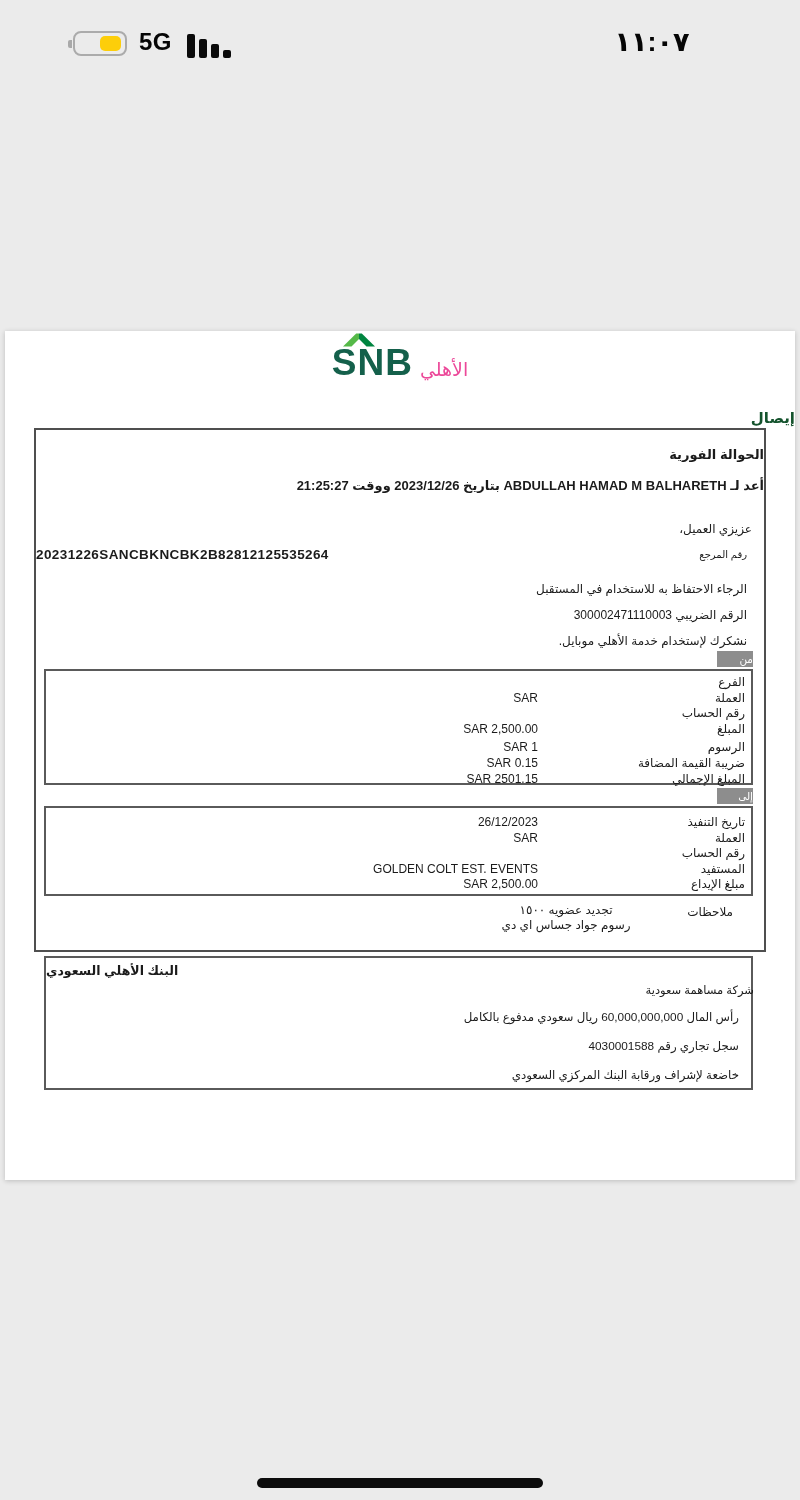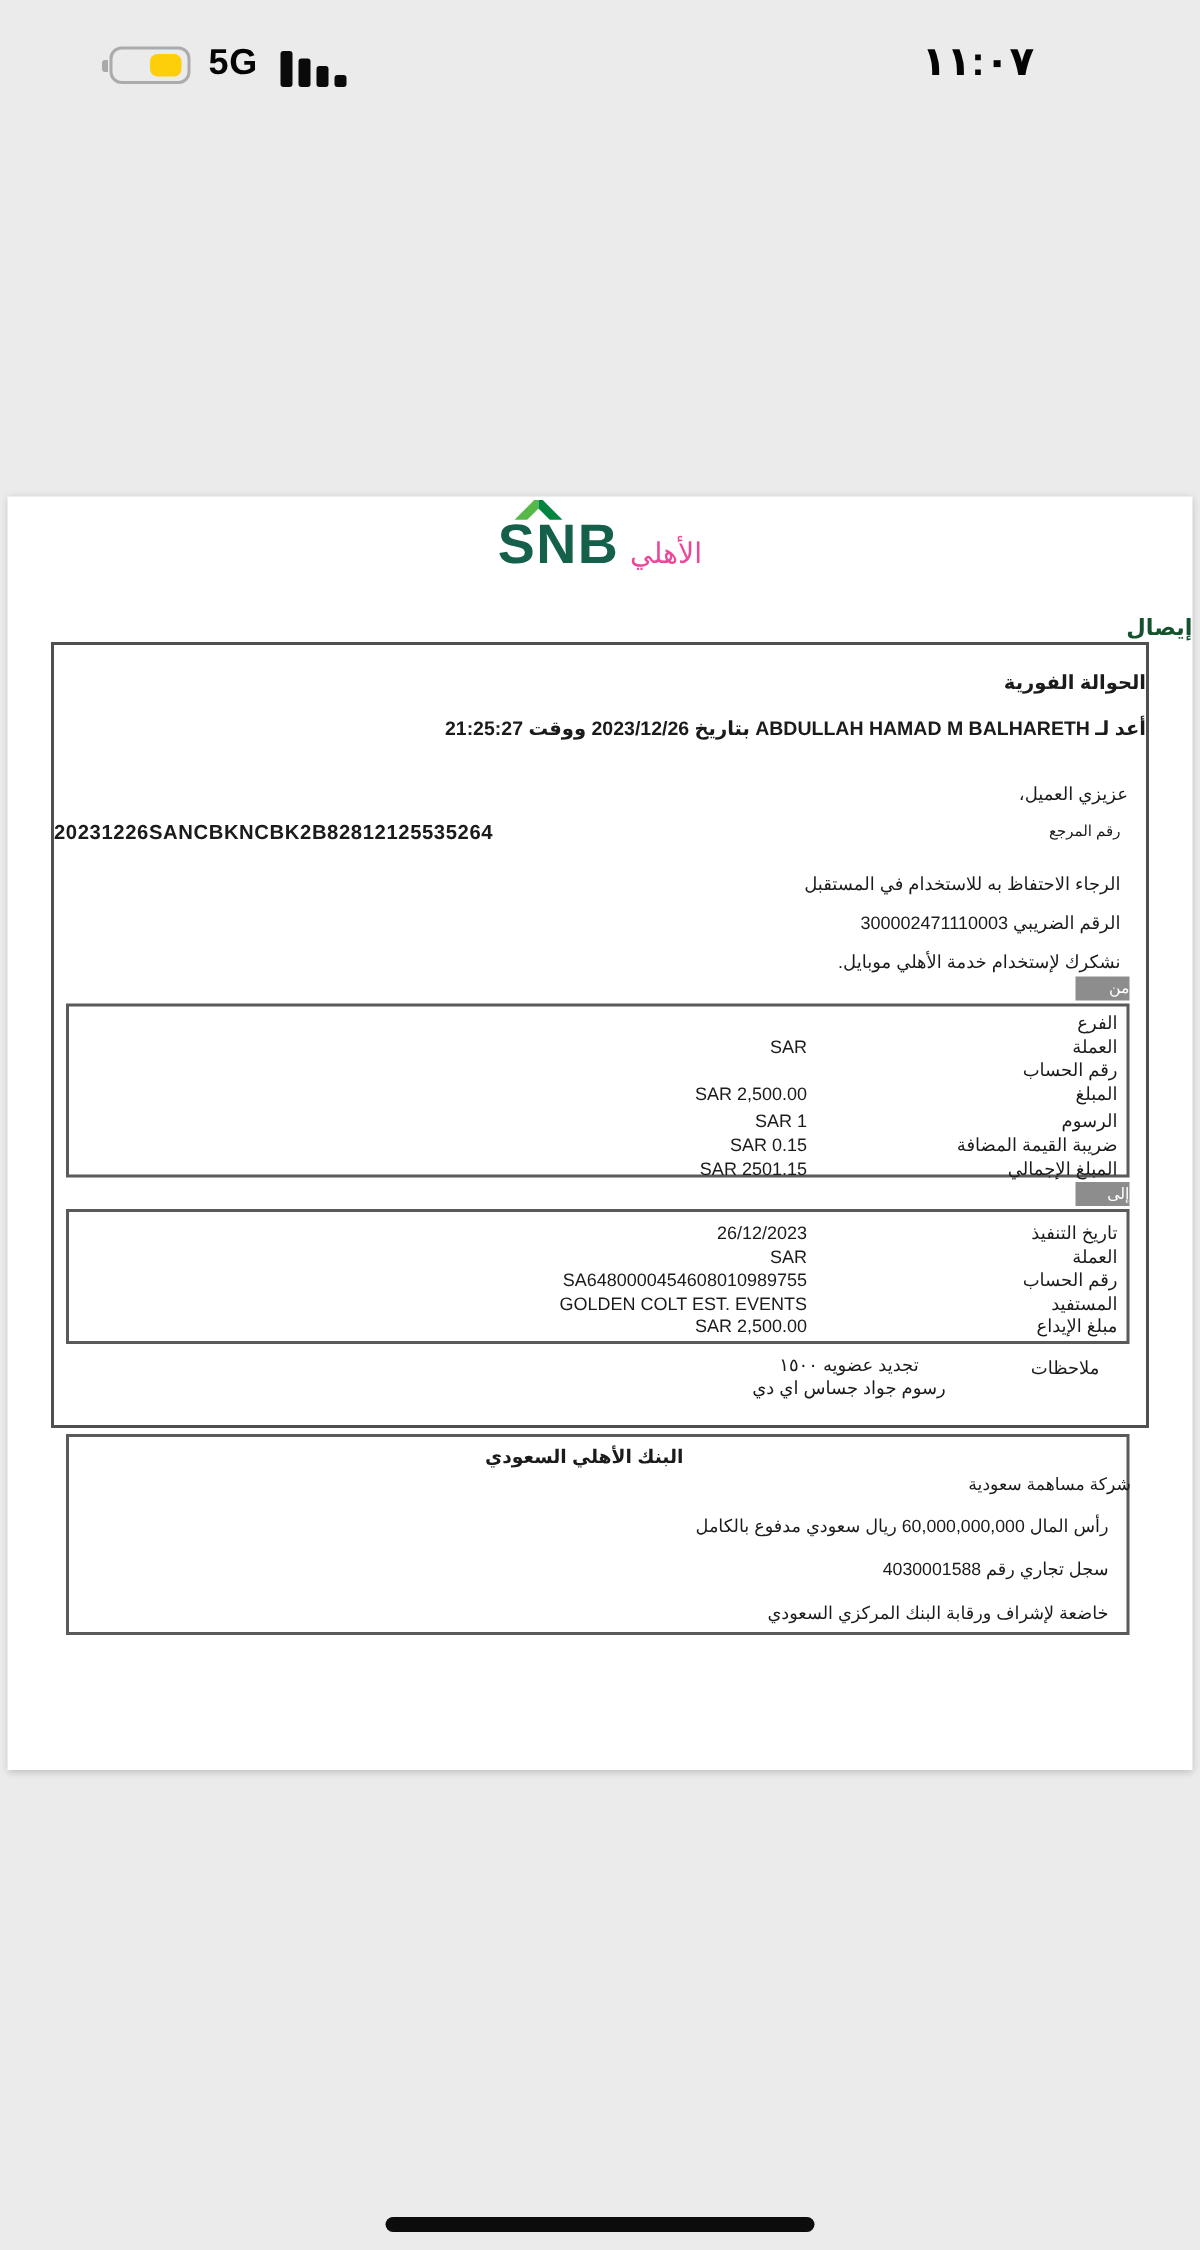--- a/index.html
+++ b/index.html
@@ -58,21 +58,21 @@
   .kv-lbl { width:207px; text-align:start; }
   .kv-val { flex:1; text-align:start; }
 
   
   .notes-row { position:relative; height:50px; }
   .notes-lbl { position:absolute; right:31px; top:9px; font-size:12px; }
   .notes-text { position:absolute; right:48px; top:7px; width:300px; text-align:center; font-size:12px; line-height:15px; }
 
   
   .bank-box { position:absolute; left:39px; top:625px; width:709px; height:134px; border:2px solid #5a5a5a; background:#fff; }
-  .bank-title { margin-top:6px; padding-right:18px; text-align:center; font-size:12.5px; font-weight:700; line-height:15px; }
+  .bank-title { margin-top:6px; padding-right:18px; text-align:left; font-size:12.5px; font-weight:700; line-height:15px; }
   .bank-sub { margin-top:4px; margin-left:-4px; margin-right:-3px; text-align:right; font-size:11.5px; line-height:14px; white-space:nowrap; }
   .bank-lines { width:380px; margin:13px 12px 0 auto; text-align:right; font-size:11.8px; line-height:14px; }
   .bank-lines div { margin-bottom:15px; }
 
   
   .home-indicator { position:absolute; left:257px; top:1478px; width:286px; height:10px; border-radius:5px; background:#0c0c0c; }
 </style>
 </head>
 <body>
 
@@ -154,21 +154,20 @@
       <div class="kv-row">
         <div class="kv-lbl">تاريخ التنفيذ</div>
         <div class="kv-val">26/12/2023</div>
       </div>
       <div class="kv-row">
         <div class="kv-lbl">العملة</div>
         <div class="kv-val">SAR</div>
       </div>
       <div class="kv-row">
         <div class="kv-lbl">رقم الحساب</div>
-        <div class="kv-val">SA6480000454608010989755</div>
       </div>
       <div class="kv-row">
         <div class="kv-lbl">المستفيد</div>
         <div class="kv-val">GOLDEN COLT EST. EVENTS</div>
       </div>
       <div class="kv-row">
         <div class="kv-lbl">مبلغ الإيداع</div>
         <div class="kv-val">2,500.00 SAR</div>
       </div>
     </div>

